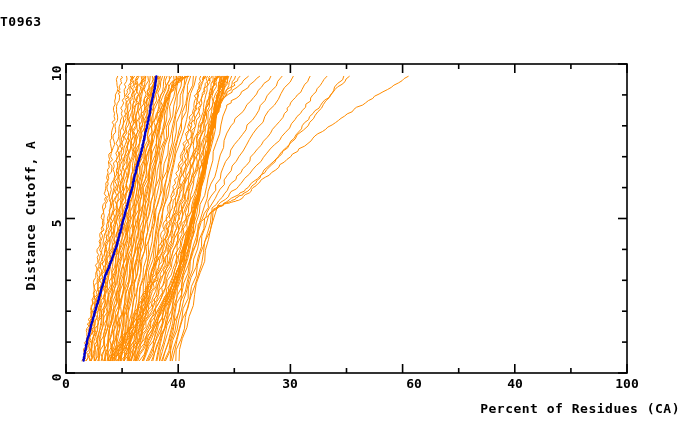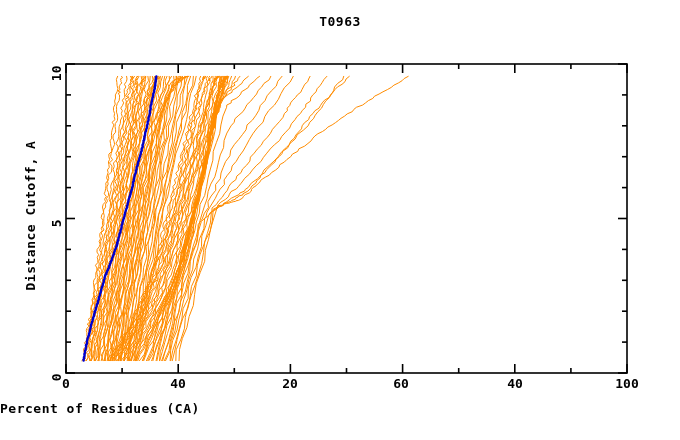--- a/index.html
+++ b/index.html
@@ -19,32 +19,32 @@
     position: absolute;
     left: 0; top: 0;
     width: 680px;
     height: 440px;
   }
   .title-text {
     position: absolute;
     left: 0;
     top: 14px;
     width: 680px;
-    text-align: center;
+    text-align: left;
     font-size: 13px;
     font-weight: bold;
     font-family: "DejaVu Sans Mono", "Liberation Mono", monospace;
     letter-spacing: 0.5px;
   }
   .xlabel-text {
     position: absolute;
     left: 0;
     top: 401px;
     width: 680px;
-    text-align: left;
+    text-align: right;
     font-size: 13px;
     font-weight: bold;
     font-family: "DejaVu Sans Mono", "Liberation Mono", monospace;
     letter-spacing: 0.5px;
   }
   .ylabel-text {
     position: absolute;
     left: -80px;
     top: 208px;
     width: 220px;
@@ -86,22 +86,22 @@
 <div id="figure">
 
   <div class="title-text">T0963</div>
 
   <div class="ylabel-text">Distance Cutoff, A</div>
 
   <div class="xlabel-text">Percent of Residues (CA)</div>
 
   <div class="tick-label xtick-label" style="left:36px;">0</div>
   <div class="tick-label xtick-label" style="left:148px;">40</div>
-  <div class="tick-label xtick-label" style="left:260px;">20</div>
-  <div class="tick-label xtick-label" style="left:371px;">60</div>
+  <div class="tick-label xtick-label" style="left:260px;">30</div>
+  <div class="tick-label xtick-label" style="left:384px;">60</div>
   <div class="tick-label xtick-label" style="left:485px;">40</div>
   <div class="tick-label xtick-label" style="left:597px;text-align:center;">100</div>
 
   <div class="tick-label ytick-label" style="left:16px; top:366px;">0</div>
   <div class="tick-label ytick-label" style="left:16px; top:212px;">5</div>
   <div class="tick-label ytick-label" style="left:16px; top:58px;">10</div>
 
   <svg class="plot-canvas" viewBox="0 0 680 440">
     <g id="curves-layer">
         <path d="M81.71 360.64 L83.85 358.65 L84.35 356.67 L84.75 354.68 L84.26 352.69 L83.70 350.71 L83.56 348.72 L86.32 346.74 L85.70 344.75 L84.35 342.76 L86.84 340.78 L86.39 338.79 L87.20 336.80 L86.74 334.82 L86.97 332.83 L86.32 330.62 L86.78 328.42 L89.04 326.21 L87.25 324.00 L90.30 321.79 L88.01 319.59 L90.63 317.38 L91.07 315.17 L90.94 312.97 L91.10 310.76 L90.55 308.55 L91.87 306.34 L92.57 304.14 L92.55 301.93 L92.10 299.50 L93.43 297.07 L93.93 294.65 L93.94 292.22 L94.11 289.79 L94.35 287.36 L93.70 284.94 L93.45 282.51 L93.83 280.08 L95.70 277.65 L95.81 275.22 L95.85 272.80 L96.96 270.37 L96.85 267.94 L95.46 265.29 L97.75 262.64 L97.88 259.99 L97.25 257.35 L98.58 254.70 L96.96 252.05 L97.16 249.40 L99.22 246.75 L100.16 244.10 L99.14 241.45 L100.52 238.81 L99.77 236.16 L99.92 233.51 L102.23 230.86 L101.22 228.21 L102.82 225.56 L102.41 222.91 L102.81 220.27 L101.23 217.62 L101.72 214.97 L103.59 212.32 L103.04 209.67 L102.46 207.02 L103.23 204.37 L105.59 201.73 L104.64 199.08 L106.35 196.43 L104.26 193.78 L105.21 191.13 L105.62 188.48 L106.00 185.83 L105.75 183.19 L107.77 180.54 L106.62 177.89 L107.19 175.24 L108.14 172.59 L107.45 169.94 L109.27 167.29 L108.86 164.65 L108.41 162.00 L109.62 159.35 L108.84 156.70 L108.91 154.05 L111.77 151.40 L111.49 148.75 L110.88 146.11 L110.52 143.46 L110.05 140.81 L111.68 138.16 L111.46 135.51 L111.51 132.86 L112.05 130.21 L112.88 127.57 L113.96 124.92 L112.07 122.27 L115.00 119.62 L114.10 116.53 L114.55 113.44 L113.49 110.35 L113.55 107.26 L115.22 104.17 L114.61 101.08 L115.53 97.99 L115.35 94.90 L117.08 91.81 L117.90 88.72 L117.09 85.63 L116.87 82.54 L116.39 79.45 L117.61 76.36" fill="none" stroke="#ff8c00" stroke-width="1" stroke-linejoin="round" stroke-linecap="round"></path>

